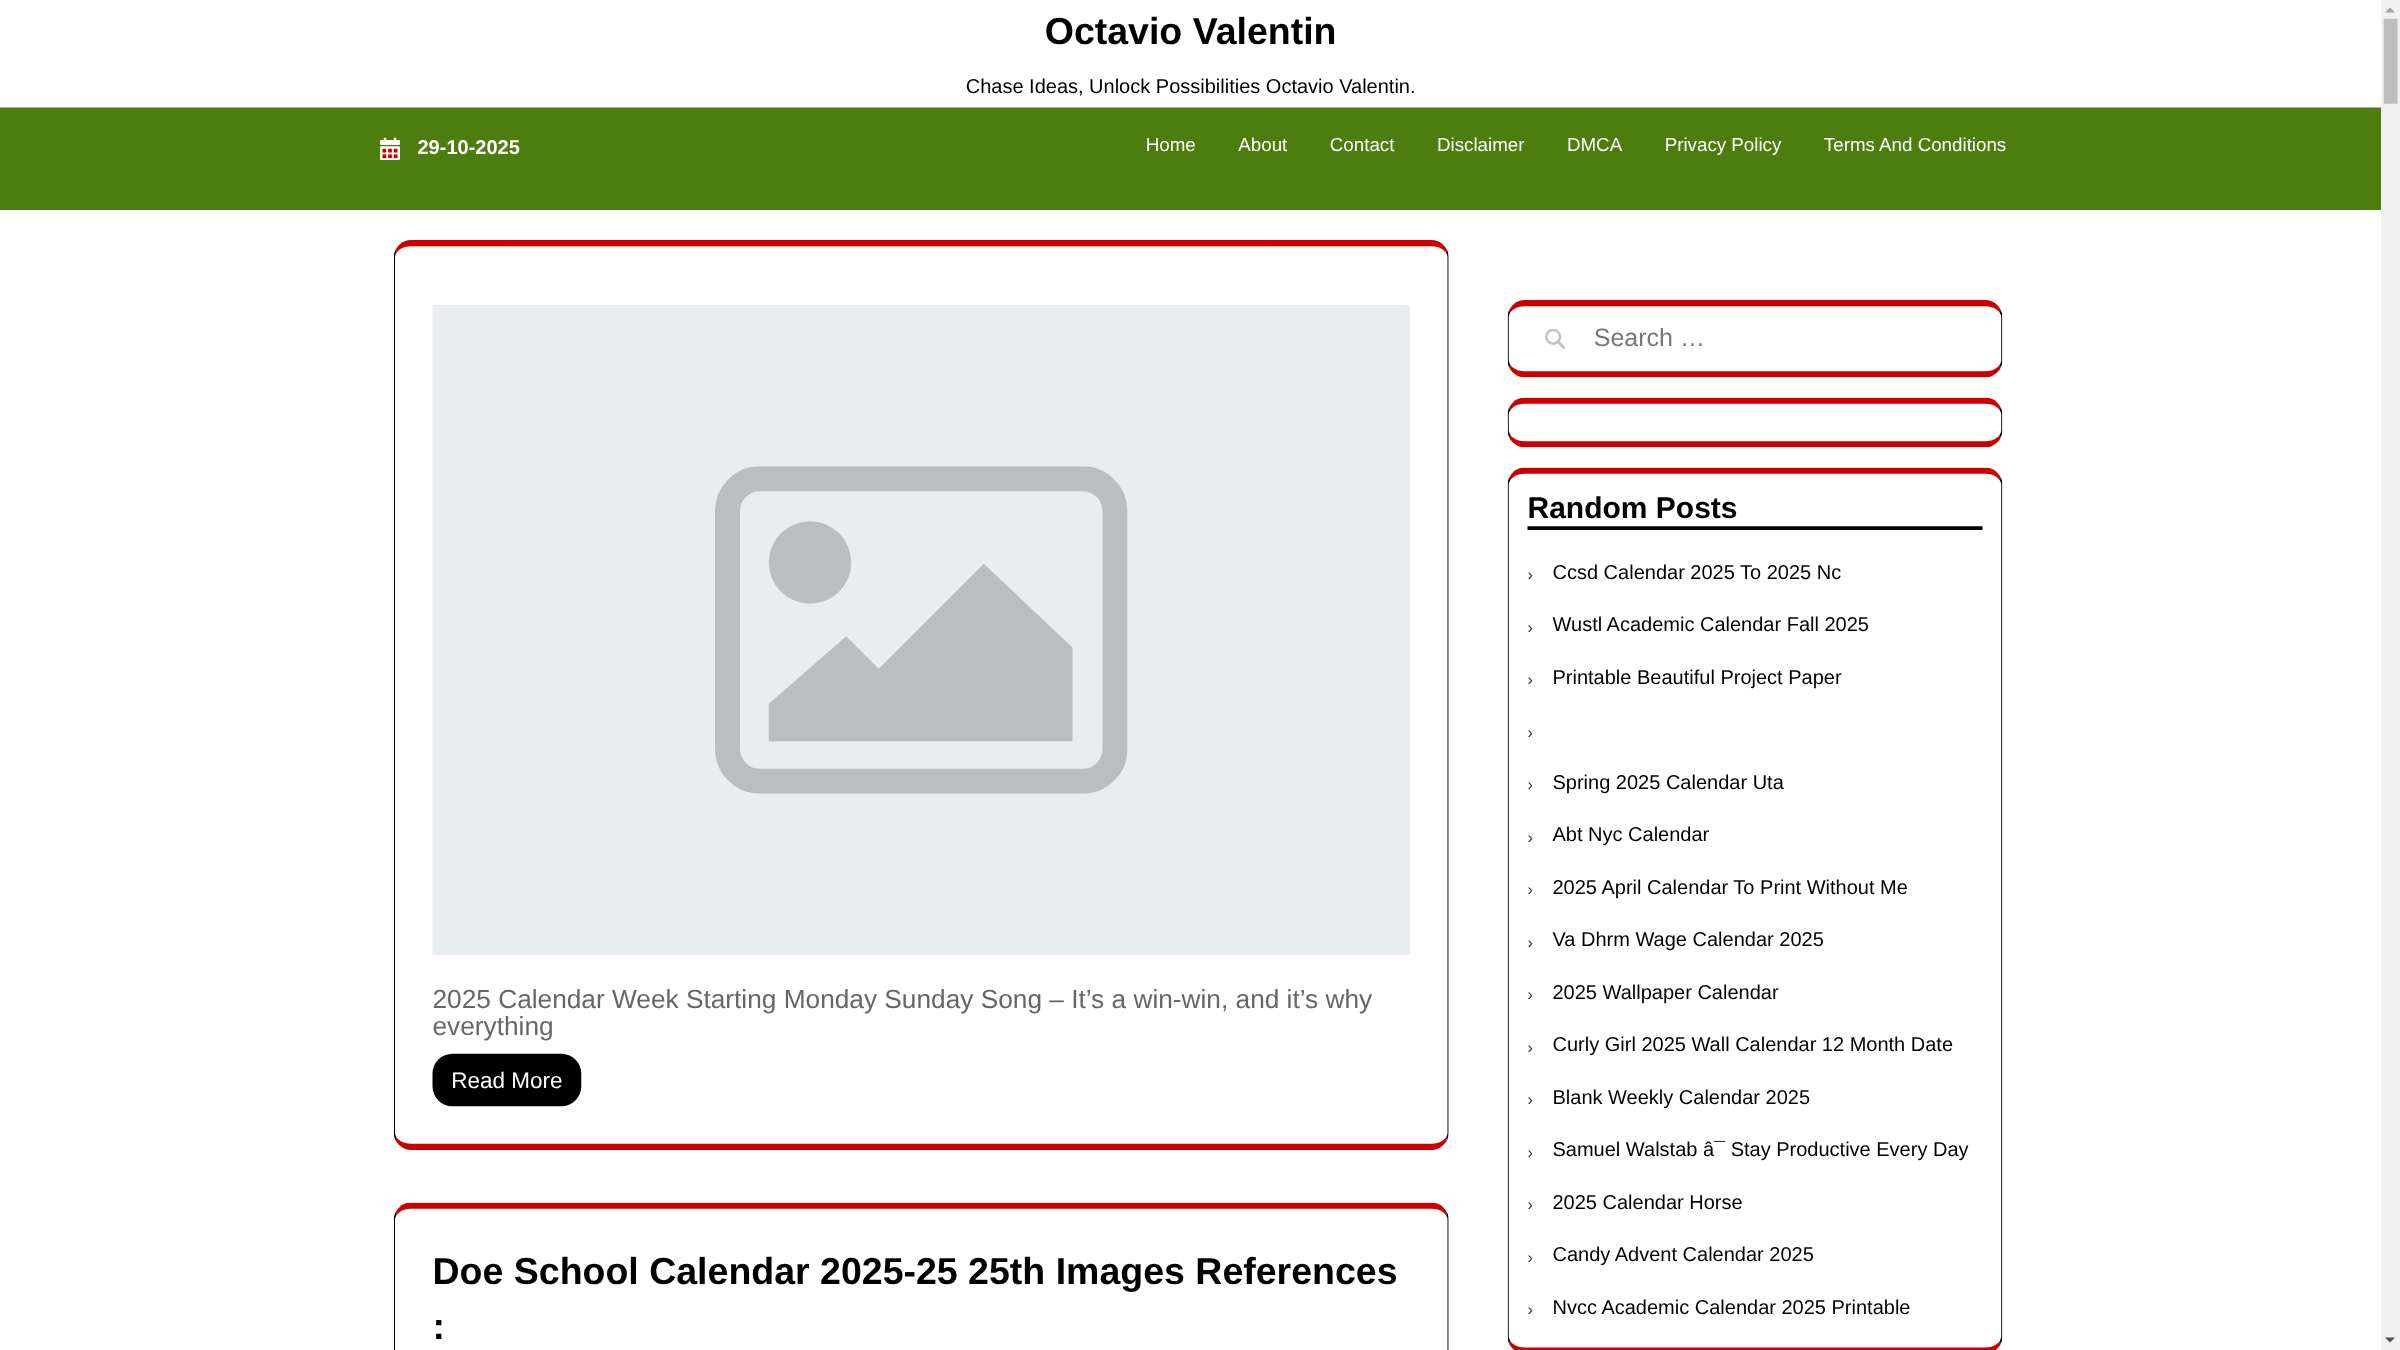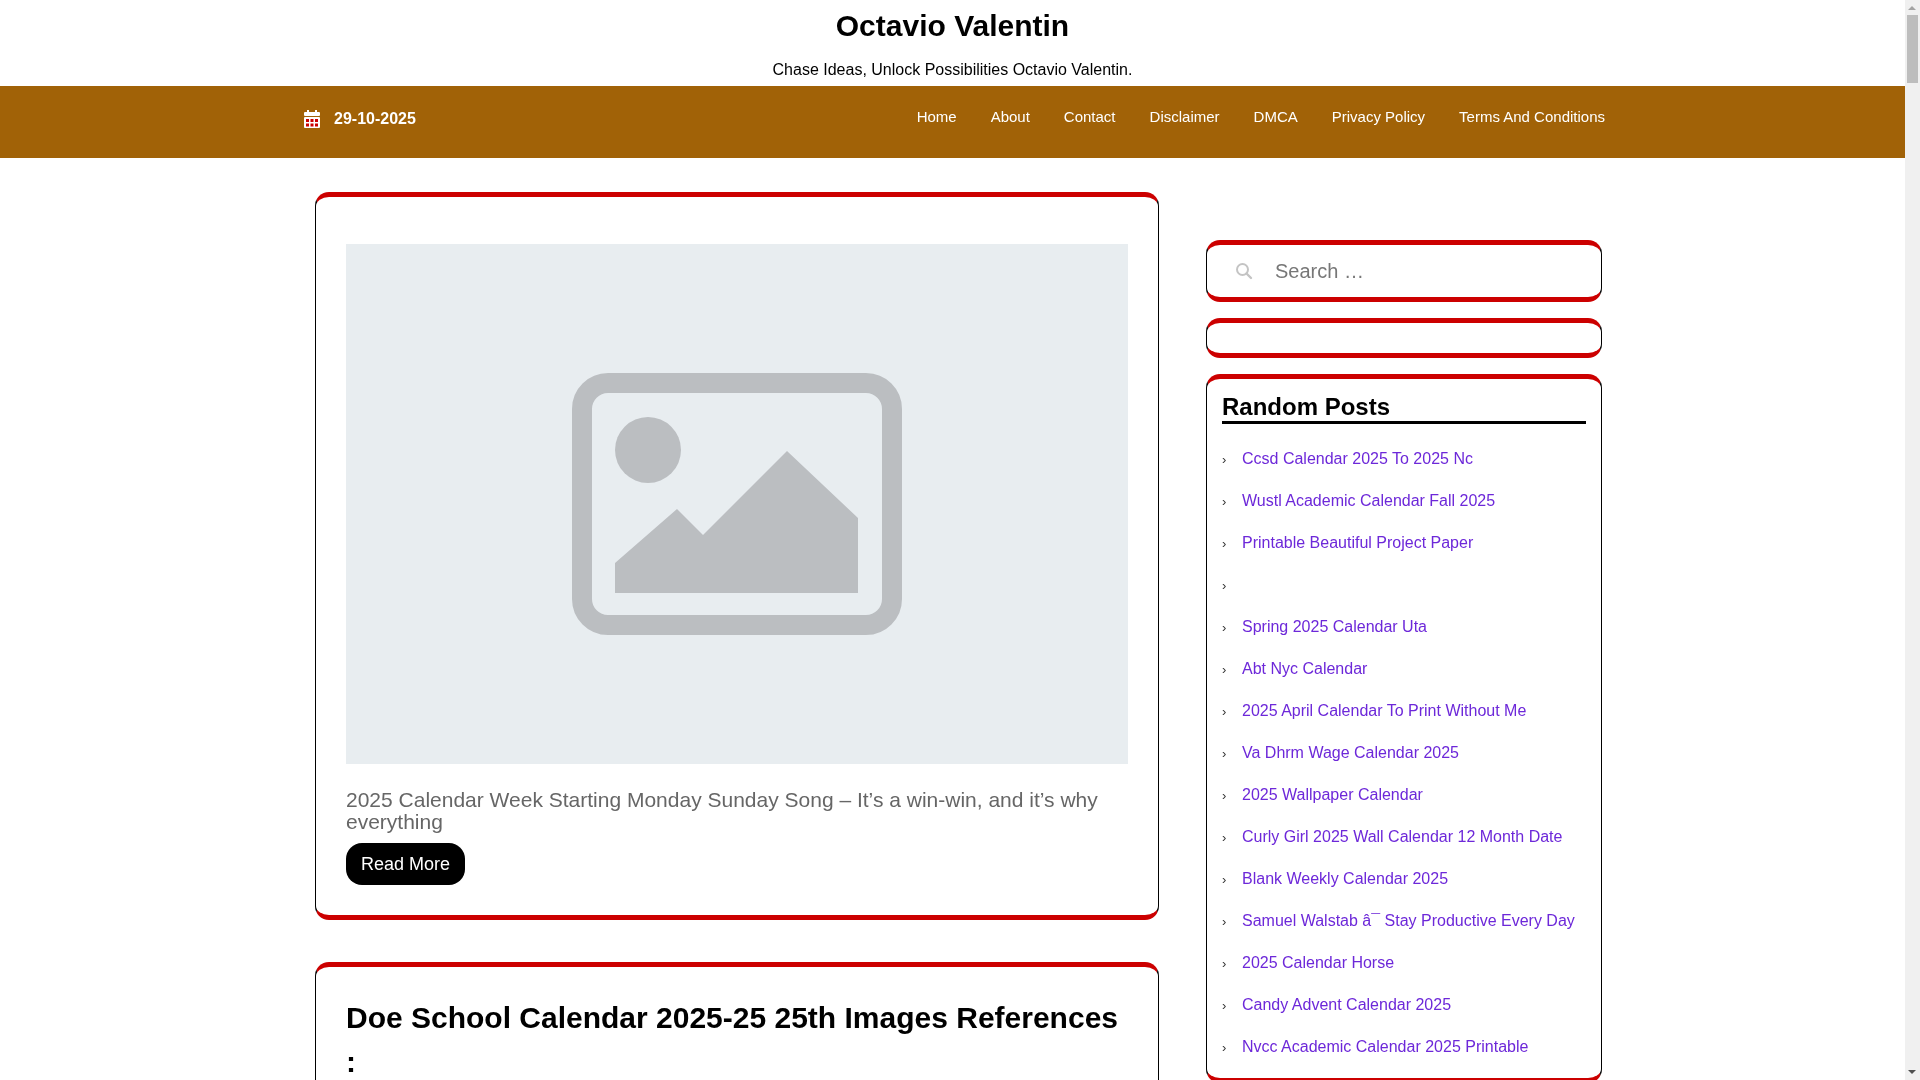--- a/index.html
+++ b/index.html
@@ -7,21 +7,21 @@
   body { font-family: "Liberation Sans", sans-serif; color: #000; position: relative; }
 
   .page { position: absolute; left: 0; top: 0; width: 1905px; height: 1080px; overflow: hidden; }
 
   
   .site-header { height: 104px; text-align: center; }
   .site-title { display: block; font-size: 30px; font-weight: 700; padding-top: 8px; line-height: 36px; color: #000; text-decoration: none; }
   .site-tagline { font-size: 16px; margin-top: 17px; line-height: 18px; color: #000; }
 
   
-  .navbar { position: absolute; top: 86px; left: 0; width: 1905px; height: 72px; background: #a16207; }
+  .navbar { position: absolute; top: 86px; left: 0; width: 1905px; height: 82px; background: #4d7c0f; }
   .nav-date { position: absolute; left: 304px; top: 24px; display: flex; align-items: center; color: #fff; font-weight: 700; font-size: 16px; }
   .nav-date .cal-icon { width: 16px; height: 18px; margin-right: 14px; display: inline-block; }
   .nav-menu { position: absolute; right: 300px; top: 22px; display: flex; list-style: none; }
   .nav-menu li { margin-left: 34px; }
   .nav-menu a { color: #fff; text-decoration: none; font-size: 15px; line-height: 18px; }
 
   
   .main-col { position: absolute; left: 315px; top: 192px; width: 844px; }
   .side-col { position: absolute; left: 1206px; top: 192px; width: 396px; margin-top: 48px; }
 
@@ -50,21 +50,21 @@
   .search-input { border: none; outline: none; font-family: "Liberation Sans", sans-serif; font-size: 20px; color: #777; width: 320px; background: transparent; }
   .search-input::placeholder { color: #777; }
 
   .empty-card { height: 40px; margin-bottom: 16px; }
 
   .random-card { padding: 15px 15px 10px 15px; }
   .widget-title { font-size: 24px; font-weight: 700; line-height: 26px; border-bottom: 3px solid #000; padding-bottom: 1px; }
   .post-list { list-style: none; margin-top: 14px; }
   .post-list li { display: flex; align-items: center; padding: 6px 0; min-height: 42px; }
   .post-list .chev { width: 20px; font-size: 13px; color: #333; flex: 0 0 20px; }
-  .post-list a { color: #6d28d9; text-decoration: none; font-size: 16px; line-height: 30px; }
+  .post-list a { color: #000000; text-decoration: none; font-size: 16px; line-height: 30px; }
 
   
   .scrollbar { position: absolute; right: 0; top: 0; width: 15px; height: 1080px; background: #f0f0f0; }
   .scroll-up { position: absolute; top: 6px; left: 3px; width: 0; height: 0; border-left: 4px solid transparent; border-right: 4px solid transparent; border-bottom: 4px solid #a3a3a3; }
   .scroll-thumb { position: absolute; top: 15px; left: 2px; width: 11px; height: 68px; background: #bdbdbd; }
   .scroll-down { position: absolute; bottom: 6px; left: 3px; width: 0; height: 0; border-left: 4px solid transparent; border-right: 4px solid transparent; border-top: 4px solid #505050; }
 </style>
 </head>
 <body>
 

